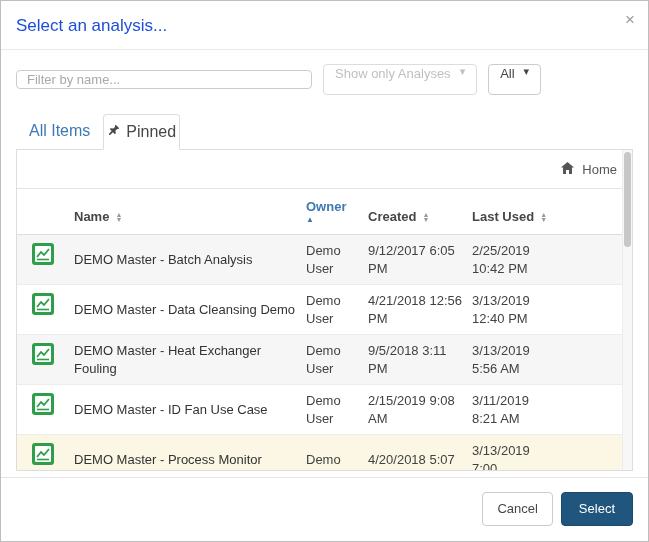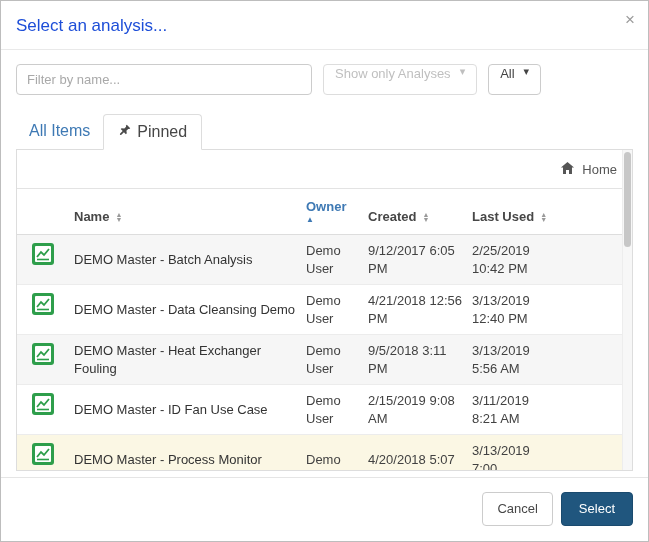--- a/index.html
+++ b/index.html
@@ -24,21 +24,21 @@
     position: absolute; top: 10px; right: 13px;
     font-size: 17px; color: #9b9b9b; line-height: 1;
     cursor: pointer;
   }
   
   .filter-row {
     display: flex; align-items: center; gap: 11px;
     padding: 14px 15px 14px 15px;
   }
   .filter-input {
-    width: 296px; height: 31px;
+    width: 296px; height: 19px;
     border: 1px solid #ccc; border-radius: 4px;
     padding: 5px 10px; font-size: 13px; color: #444;
     font-family: "Liberation Sans", sans-serif;
     outline: none;
   }
   .filter-input::placeholder { color: #a9a9a9; }
   .dd-btn {
     height: 31px; display: inline-flex; align-items: flex-start; gap: 9px;
     background: #fff; border: 1px solid #ccc; border-radius: 4px;
     padding: 1px 11px; font-size: 13px; color: #444;
@@ -56,21 +56,21 @@
   .tab {
     font-size: 16px; padding: 9px 13px; cursor: pointer;
     color: #3e79b4;
   }
   .tab.active {
     display: flex; align-items: flex-start; gap: 6px;
     color: #474747; background: #fff;
     border: 1px solid #ddd; border-bottom: 1px solid #fff;
     border-radius: 4px 4px 0 0;
     margin-bottom: -1px;
-    padding: 8px 14px;
+    padding: 8px 3px;
   }
   .pin-icon { display: inline-block; }
   
   .panel {
     position: relative;
     margin: 0 15px;
     height: 321px;
     border: 1px solid #ddd; border-top: none;
     overflow: hidden;
     background: #fff;

